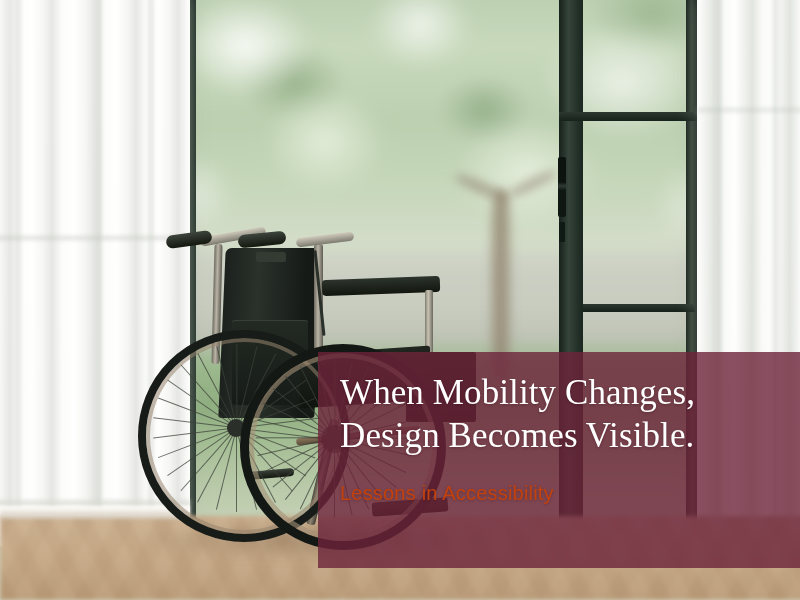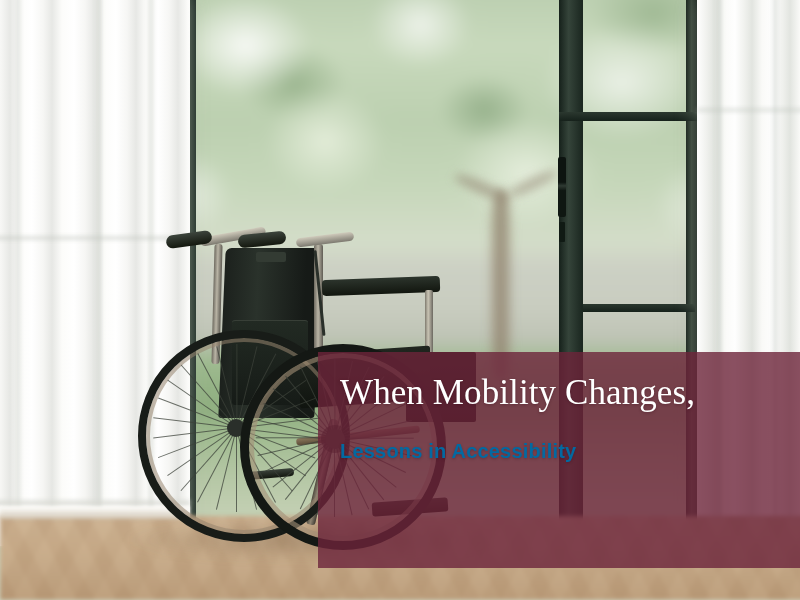--- a/index.html
+++ b/index.html
@@ -469,24 +469,24 @@
     line-height: 1.22;
     font-weight: 400;
     letter-spacing: .1px;
     margin: 0;
     text-shadow: 0 1px 3px rgba(50,10,22,.35);
   }
   .headline .line { display: block; white-space: nowrap; }
   .subhead {
     margin: 22px 0 4px 0;
     font-family: "Liberation Sans", "DejaVu Sans", sans-serif;
-    color: #0369a1;
+    color: #c2410c;
     font-size: 20px;
     line-height: 1.44;
-    font-weight: 700;
+    font-weight: 400;
     letter-spacing: .2px;
     text-shadow: 0 1px 3px rgba(50,10,22,.3);
   }
   .subhead .line { display: block; white-space: nowrap; }
   .tm { font-size: 12px; vertical-align: super; letter-spacing: 0; }
 </style>
 </head>
 <body>
 
 <div id="poster">
@@ -607,19 +607,20 @@
         </div>
       <div class="wheel-front-hub"></div>
     </div>
   </div>
 
   <div class="overlay-band"></div>
 
   <div class="overlay-content">
     <h1 class="headline">
       <span class="line">When Mobility Changes,</span>
+      <span class="line">Design Becomes Visible.</span>
     </h1>
     <p class="subhead">
       <span class="line">Lessons in Accessibility</span>
     </p>
   </div>
 
 </div>
 
 </body></html>

